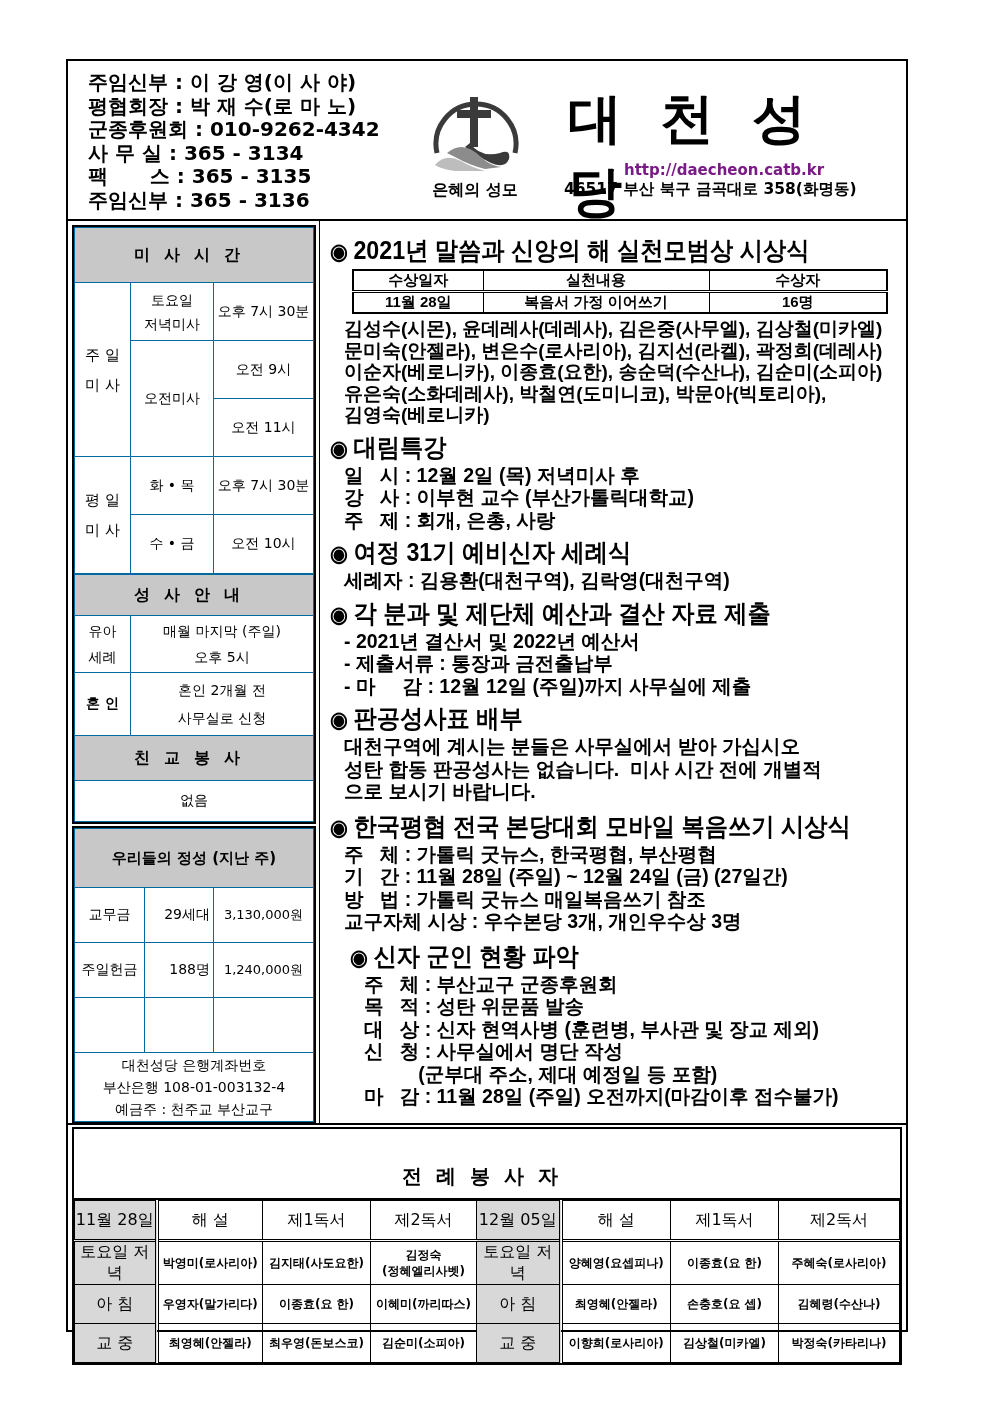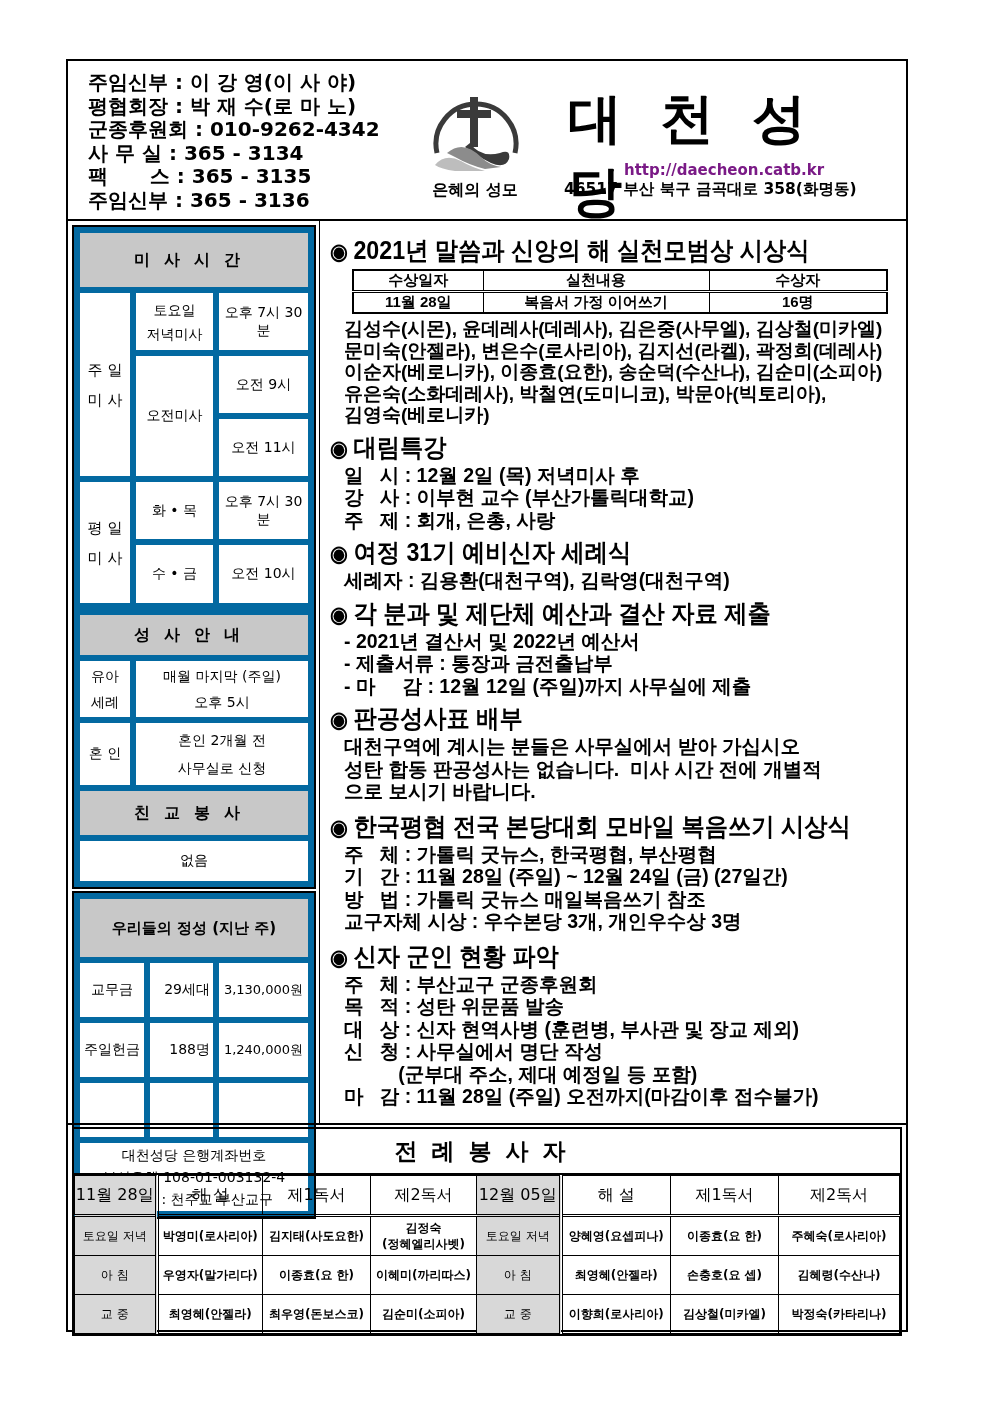--- a/index.html
+++ b/index.html
@@ -13,42 +13,42 @@
   .logo { position:absolute; left:352px; top:22px; width:110px; height:130px; text-align:center; }
   .logo svg { display:block; margin:0 auto; }
   .logo-caption { font-size:16px; font-weight:bold; margin-top:2px; }
   .title { position:absolute; left:500px; top:22px; font-size:54px; font-weight:900; letter-spacing:38px; font-family:"DejaVu Sans", sans-serif; }
   .url { position:absolute; left:556px; top:100px; font-size:15px; color:#7a1a86; font-weight:bold; }
   .address { position:absolute; left:496px; top:118px; font-size:15.5px; font-weight:bold; white-space:pre; }
 
   
   .left { position:absolute; left:4px; top:164px; width:244px; }
   table.tbl { border-collapse:collapse; width:100%; }
-  table.tbl td { border:6px solid #0369a1; text-align:center; vertical-align:middle; font-size:14px; padding:0; }
+  table.tbl td { border:1px solid #0369a1; text-align:center; vertical-align:middle; font-size:14px; padding:0; }
   .shade { background:#c8c8c8; font-size:16px !important; font-weight:bold; letter-spacing:14px; }
   .left-box { border:2px solid #000; box-sizing:border-box; }
 
   
   .right { position:absolute; left:262px; top:174px; width:574px; }
   .sec-title { font-family:"Liberation Sans", sans-serif; font-weight:bold; font-size:25px; line-height:30px; white-space:nowrap; transform:scaleX(0.93); transform-origin:left; }
   .sec-title .bullet { font-size:22px; margin-right:6px; }
   .line { font-family:"Liberation Sans", sans-serif; font-weight:bold; font-size:19.5px; line-height:22.5px; white-space:pre; padding-left:14px; }
   .names { font-family:"Liberation Sans", sans-serif; font-weight:bold; font-size:19px; line-height:21.5px; padding-left:14px; }
   .award { border-collapse:collapse; width:536px; margin:2px 0 4px 22px; border:2px solid #000; }
   .award td { border:1px solid #000; text-align:center; font-family:"Liberation Sans", sans-serif; font-weight:bold; font-size:15px; height:17px; padding:0; }
   .award tr:first-child td { border-bottom:3px double #000; }
 
   
   .bottom { position:absolute; left:4px; top:1066px; width:830px; border:2px solid #000; box-sizing:border-box; }
-  .bottom-title { height:44px; border-bottom:2px solid #000; text-align:center; font-size:23px; font-weight:900; line-height:44px; letter-spacing:14px; }
+  .bottom-title { height:44px; border-bottom:2px solid #000; text-align:center; font-size:20px; font-weight:900; line-height:44px; letter-spacing:14px;margin-top:25px; }
   table.lit { border-collapse:collapse; width:100%; table-layout:fixed; }
   table.lit td { border:1px solid #000; text-align:center; vertical-align:middle; padding:0; font-size:12px; font-weight:bold; }
   table.lit tr.hd td { height:38px; font-size:16px; font-weight:normal; }
   table.lit tr.bd td { height:38px; }
-  table.lit td.gray { background:#d8d8d8; font-size:12px; font-weight:normal; }
+  table.lit td.gray { background:#d8d8d8; font-size:16px; font-weight:normal; }
   table.lit tr.hd td.gray { font-size:16px; }
   table.lit td.dbl-r { border-right:4px double #000; }
   table.lit tr.hd td { border-bottom:3px double #000; }
 </style>
 </head>
 <body>
 
 <div class="page">
 
   <div class="header">
@@ -122,21 +122,21 @@
           </colgroup>
         <tbody>
             <tr>
               <td colspan="2" class="shade" style="height:40px;">성사안내</td>
             </tr>
         <tr>
           <td style="height:56px;line-height:26px;"><span>유아</span><br><span>세례</span></td>
           <td style="line-height:26px;"><span>매월 마지막 (주일)</span><br><span>오후 5시</span></td>
         </tr>
         <tr>
-          <td style="height:62px;">혼 인</td>
+          <td style="height:62px;font-weight:bold;">혼 인</td>
           <td style="line-height:28px;"><span>혼인 2개월 전</span><br><span>사무실로 신청</span></td>
         </tr>
         <tr>
               <td colspan="2" class="shade" style="height:44px;">친교봉사</td>
             </tr>
         <tr>
               <td colspan="2" style="height:40px;">없음</td>
             </tr>
       </tbody>
         </table>
@@ -239,21 +239,21 @@
     </div>
 
     <div style="margin-top:8px;">
       <div class="sec-title"><span class="bullet">◉</span><span>한국평협 전국 본당대회 모바일 복음쓰기 시상식</span></div>
       <div class="line">주   체 : 가톨릭 굿뉴스, 한국평협, 부산평협</div>
       <div class="line">기   간 : 11월 28일 (주일) ~ 12월 24일 (금) (27일간)</div>
       <div class="line">방   법 : 가톨릭 굿뉴스 매일복음쓰기 참조</div>
       <div class="line">교구자체 시상 : 우수본당 3개, 개인우수상 3명</div>
     </div>
 
-    <div style="margin-top:8px;">
+    <div style="margin-top:8px;margin-left:20px;">
       <div class="sec-title"><span class="bullet">◉</span><span>신자 군인 현황 파악</span></div>
       <div class="line">주   체 : 부산교구 군종후원회</div>
       <div class="line">목   적 : 성탄 위문품 발송</div>
       <div class="line">대   상 : 신자 현역사병 (훈련병, 부사관 및 장교 제외)</div>
       <div class="line">신   청 : 사무실에서 명단 작성</div>
       <div class="line">          (군부대 주소, 제대 예정일 등 포함)</div>
       <div class="line">마   감 : 11월 28일 (주일) 오전까지(마감이후 접수불가)</div>
     </div>
   </div>
 

